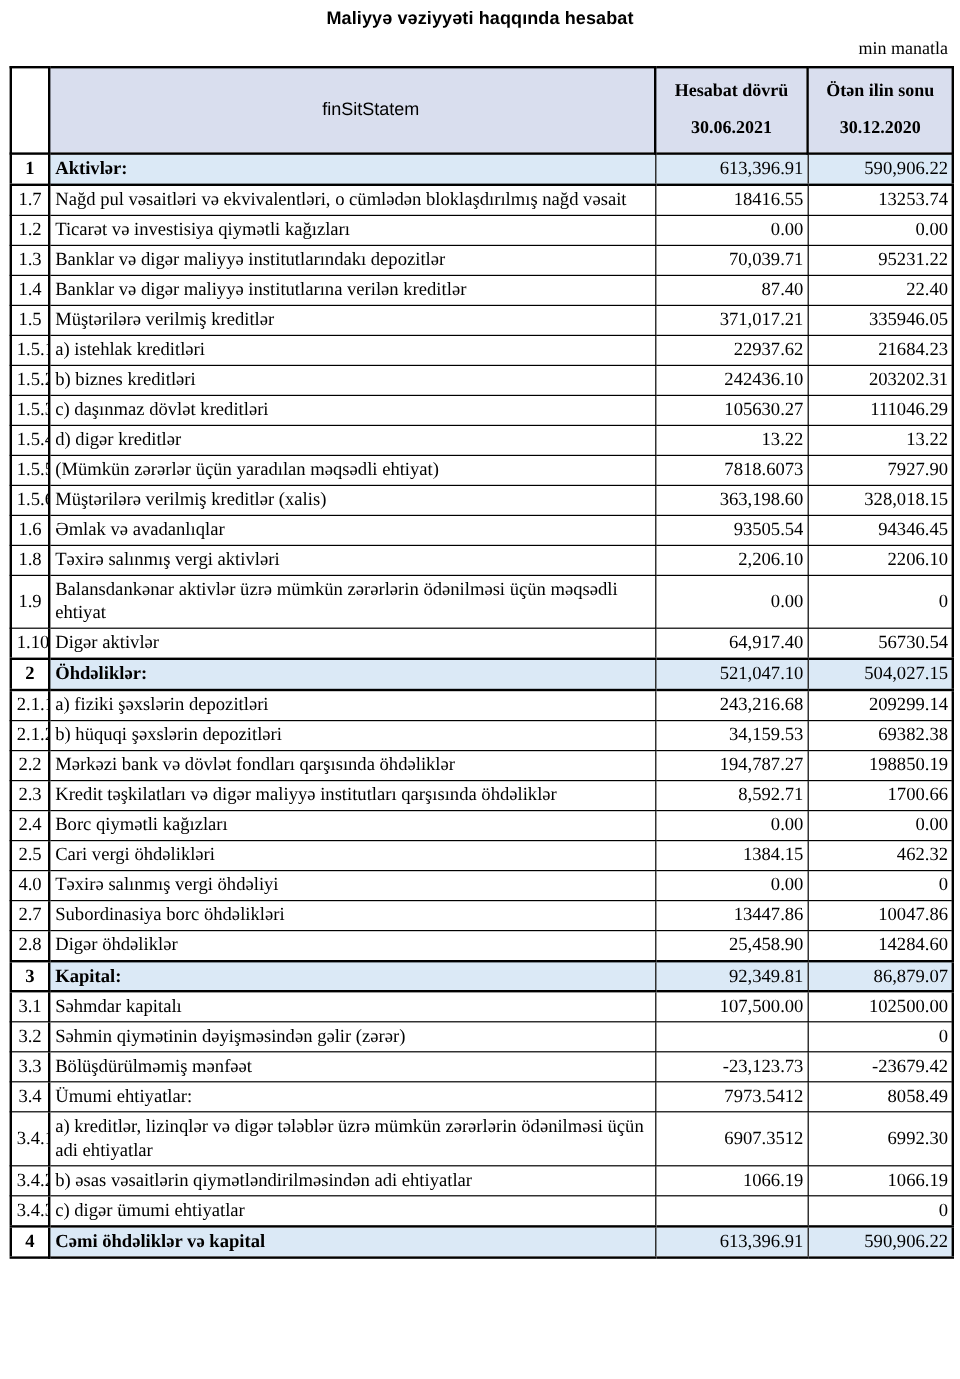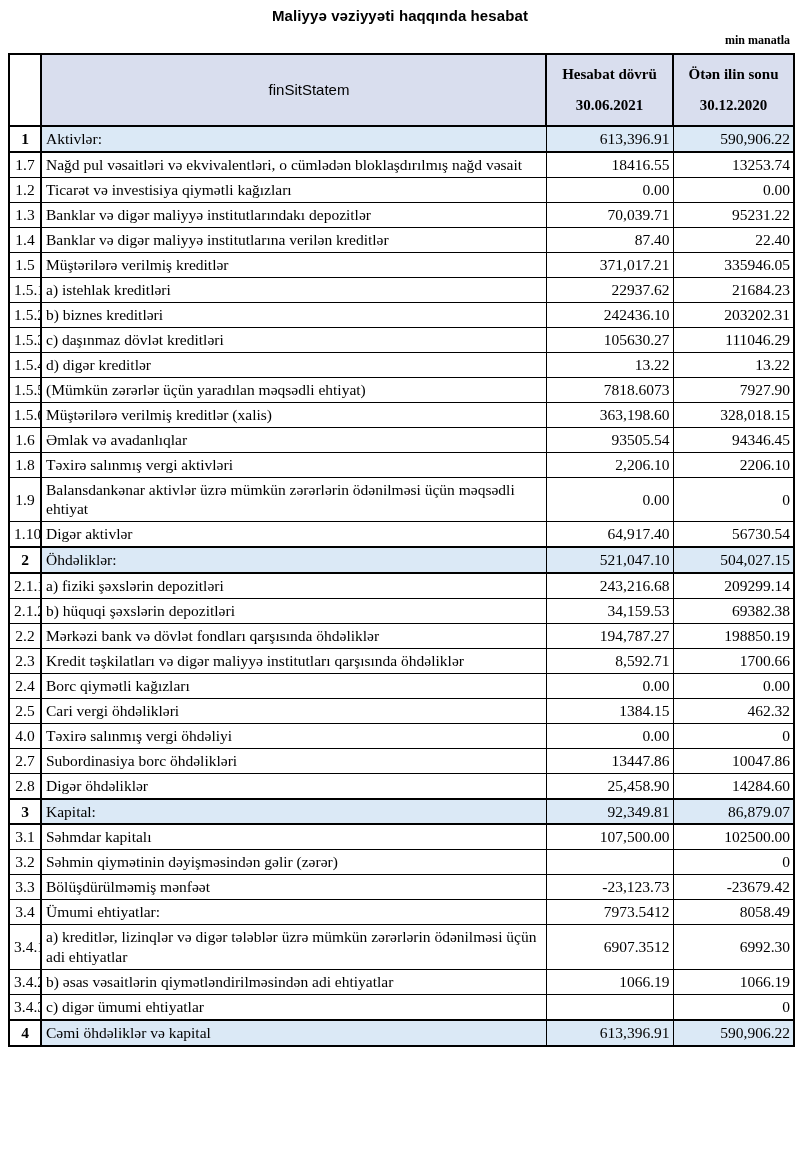--- a/index.html
+++ b/index.html
@@ -16,22 +16,22 @@
   .report-title {
     text-align: center;
     font-family: "Liberation Sans", sans-serif;
     font-weight: bold;
     font-size: 15px;
     padding-top: 7px;
     letter-spacing: 0.1px;
   }
   .unit-note {
     text-align: right;
-    font-weight: bold;
-    font-size: 12px;
+    font-weight: normal;
+    font-size: 15px;
     padding: 9px 10px 5px 0;
   }
   table.fin-table {
     border-collapse: collapse;
     table-layout: fixed;
     margin-left: 8px;
     width: 785px;
     border: 2px solid #000;
   }
   col.c-num  { width: 32px; }
@@ -62,21 +62,21 @@
     font-size: 15px;
   }
   .period-head .l1 { margin-bottom: 12px; }
   td.num { text-align: center; border-right-width: 2px; }
   td.label { border-left-width: 2px; }
   td.val { text-align: right; padding-right: 3px; }
   tr.section td { border-top-width: 2px; border-bottom-width: 2px; }
   tr.section td.label,
   tr.section td.val { background: var(--section-bg, #dbe9f6); }
   tr.section td.num { background: #ffffff; font-weight: bold; }
-  tr.section td.label { font-weight: normal; }
+  tr.section td.label { font-weight: bold; }
 </style>
 </head>
 <body>
 
 <div class="page">
   <div class="report-title">Maliyyə vəziyyəti haqqında hesabat</div>
   <div class="unit-note">min manatla</div>
 
   <table class="fin-table">
     <colgroup>

